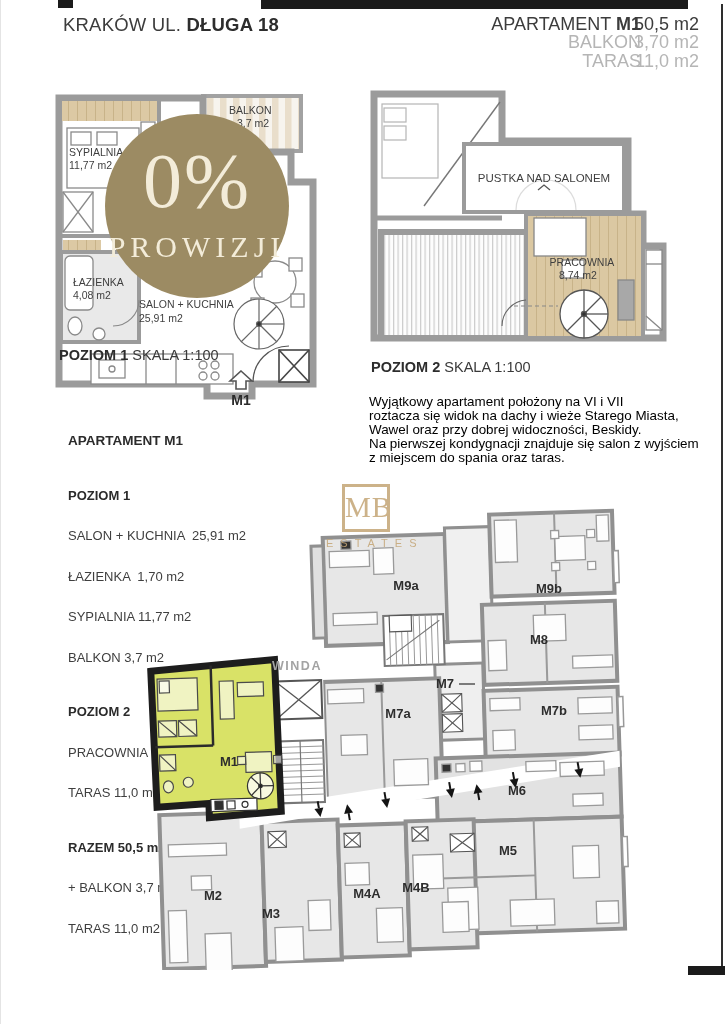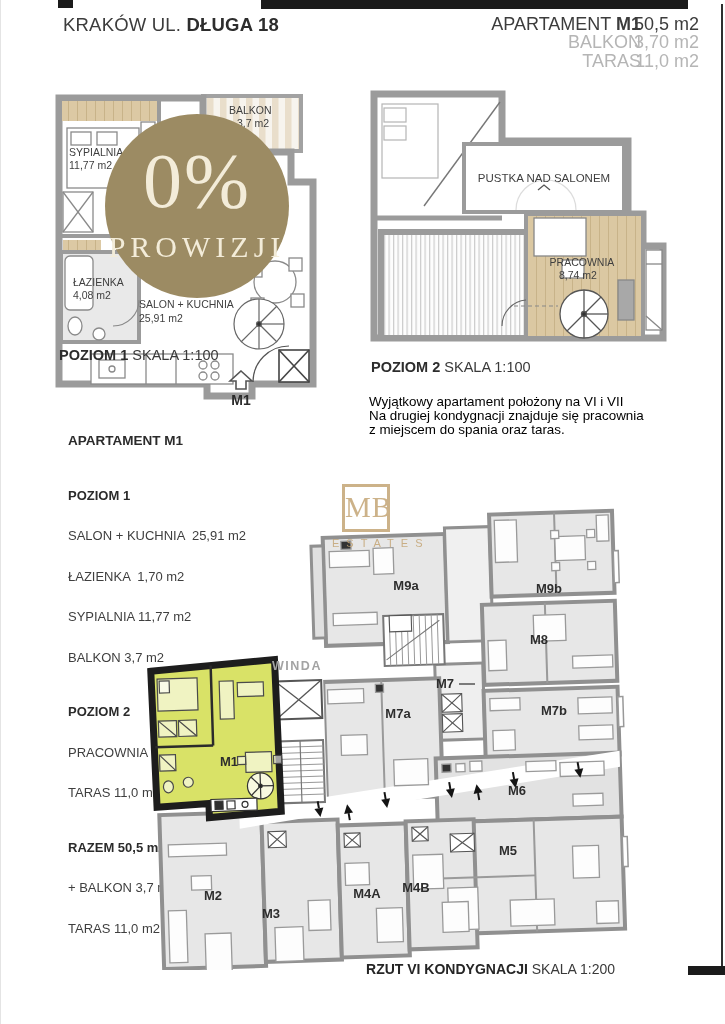--- a/index.html
+++ b/index.html
@@ -31,21 +31,21 @@
   
   #desc{left:368px;top:395px;font-size:13.4px;line-height:13.9px;color:#000000;white-space:nowrap;}
   
   #m1marker{left:216px;top:370px;width:48px;text-align:center;z-index:7;}
   #m1marker .lbl{font-size:14px;font-weight:bold;color:#2b2b2b;margin-top:2px;}
   
   #wm{left:325px;top:484px;width:80px;color:#c4a575;opacity:.85;z-index:8;}
   #wm .sq{width:42px;height:42px;border:3px solid #c4a575;margin:0 auto;
           font-family:"Liberation Serif",serif;font-size:29px;line-height:40px;
           letter-spacing:1px;background:rgba(255,255,255,0.15);}
-  #wm .nm{font-size:11px;letter-spacing:7px;margin-top:5px;padding-left:6px;}
+  #wm .nm{font-size:11px;letter-spacing:7px;margin-top:5px;}
   
   #ovcap{left:312px;top:961px;width:302px;text-align:right;font-size:14px;color:#3a3a3a;white-space:nowrap;}
   #ovcap b{font-weight:bold;color:#252525;}
   svg text{font-family:"Liberation Sans",sans-serif;}
   .rname{font-size:10.5px;fill:#3f3f3f;}
   .unit{font-size:13px;font-weight:bold;fill:#2e2e2e;}
 </style>
 </head>
 <body>
 
@@ -240,21 +240,23 @@
     <div class="hd">POZIOM 2</div>
     <div>PRACOWNIA  8,74 m2</div>
     <div>TARAS 11,0 m2</div>
     <div class="hd">RAZEM 50,5 m2</div>
     <div>+ BALKON 3,7 m2</div>
     <div>TARAS 11,0 m2</div>
   </div>
 
   <div id="desc" class="abs">
     <div>Wyjątkowy apartament położony na VI i VII</div>
-    <div>Na drugiej kondygnacji znajduje się pracownia</div>
+    <div>roztacza się widok na dachy i wieże Starego Miasta,</div>
+    <div>Wawel oraz przy dobrej widoczności, Beskidy.</div>
+    <div>Na pierwszej kondygnacji znajduje się salon z wyjściem</div>
     <div>z miejscem do spania oraz taras.</div>
   </div>
 
   <div id="wm" class="abs">
     <div class="sq">MB</div>
     <div class="nm">ESTATES</div>
   </div>
 
   <svg class="abs" style="left:140px;top:508px;" width="490" height="462" viewBox="0 0 490 462">
     <g transform="rotate(-1.8 245 230)">
@@ -478,17 +480,14 @@
     <text class="unit" x="304" y="180" text-anchor="middle">M7</text>
     <line x1="318" y1="176" x2="334" y2="176" stroke="#555" stroke-width="1.5"></line>
     <text class="unit" x="257" y="210" text-anchor="middle">M7a</text>
     <text class="unit" x="413" y="207" text-anchor="middle">M7b</text>
     <text class="unit" x="398" y="136" text-anchor="middle">M8</text>
     <text class="unit" x="265" y="82" text-anchor="middle">M9a</text>
     <text class="unit" x="408" y="85" text-anchor="middle">M9b</text>
     <text x="156" y="162" text-anchor="middle" style="font-size:12.5px;font-weight:600;fill:#a3a3a3;letter-spacing:1.5px;">WINDA</text>
   </svg>
 
-  <div id="ovcap" class="abs">
-    <b>RZUT VI KONDYGNACJI</b><span> SKALA 1:200</span>
-  </div>
 
 </div>
 
 </body></html>

